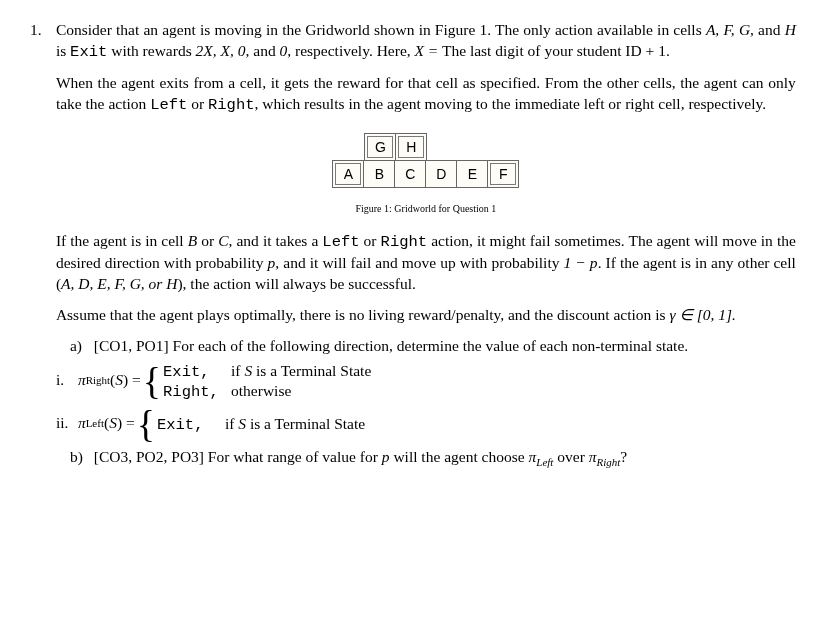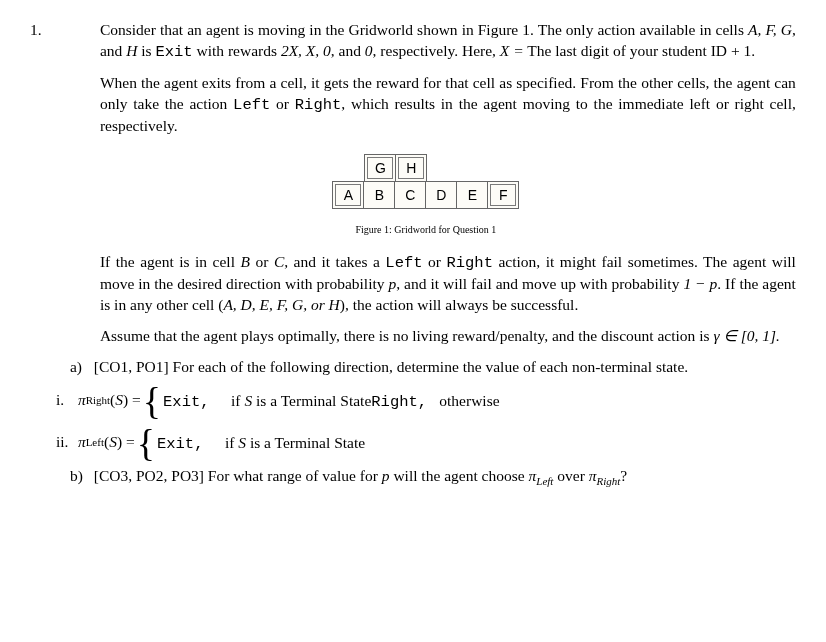--- a/index.html
+++ b/index.html
@@ -18,21 +18,20 @@
       vertical-align: top;
     }
     .question-body {
       display: inline-block;
       width: calc(100% - 26px);
       vertical-align: top;
     }
     .para {
       margin-bottom: 10px;
       text-align: justify;
-      margin-left: 44px;
     }
     .mono {
       font-family: 'Courier New', Courier, monospace;
     }
     .figure-wrap {
       text-align: center;
       margin: 18px 0 16px 0;
     }
     .grid-wrap {
       display: inline-block;
@@ -93,21 +92,21 @@
     }
     .brace {
       font-size: 38px;
       line-height: 38px;
       display: inline-block;
       font-family: 'Times New Roman', serif;
       margin-right: 2px;
     }
     .case-lines {
       display: flex;
-      flex-direction: row;
+      flex-direction: column;
     }
     .case-lines > div {
       height: 20px;
       line-height: 20px;
     }
     .case-cond {
       display: inline-block;
       margin-left: 12px;
     }
     .case-act {

